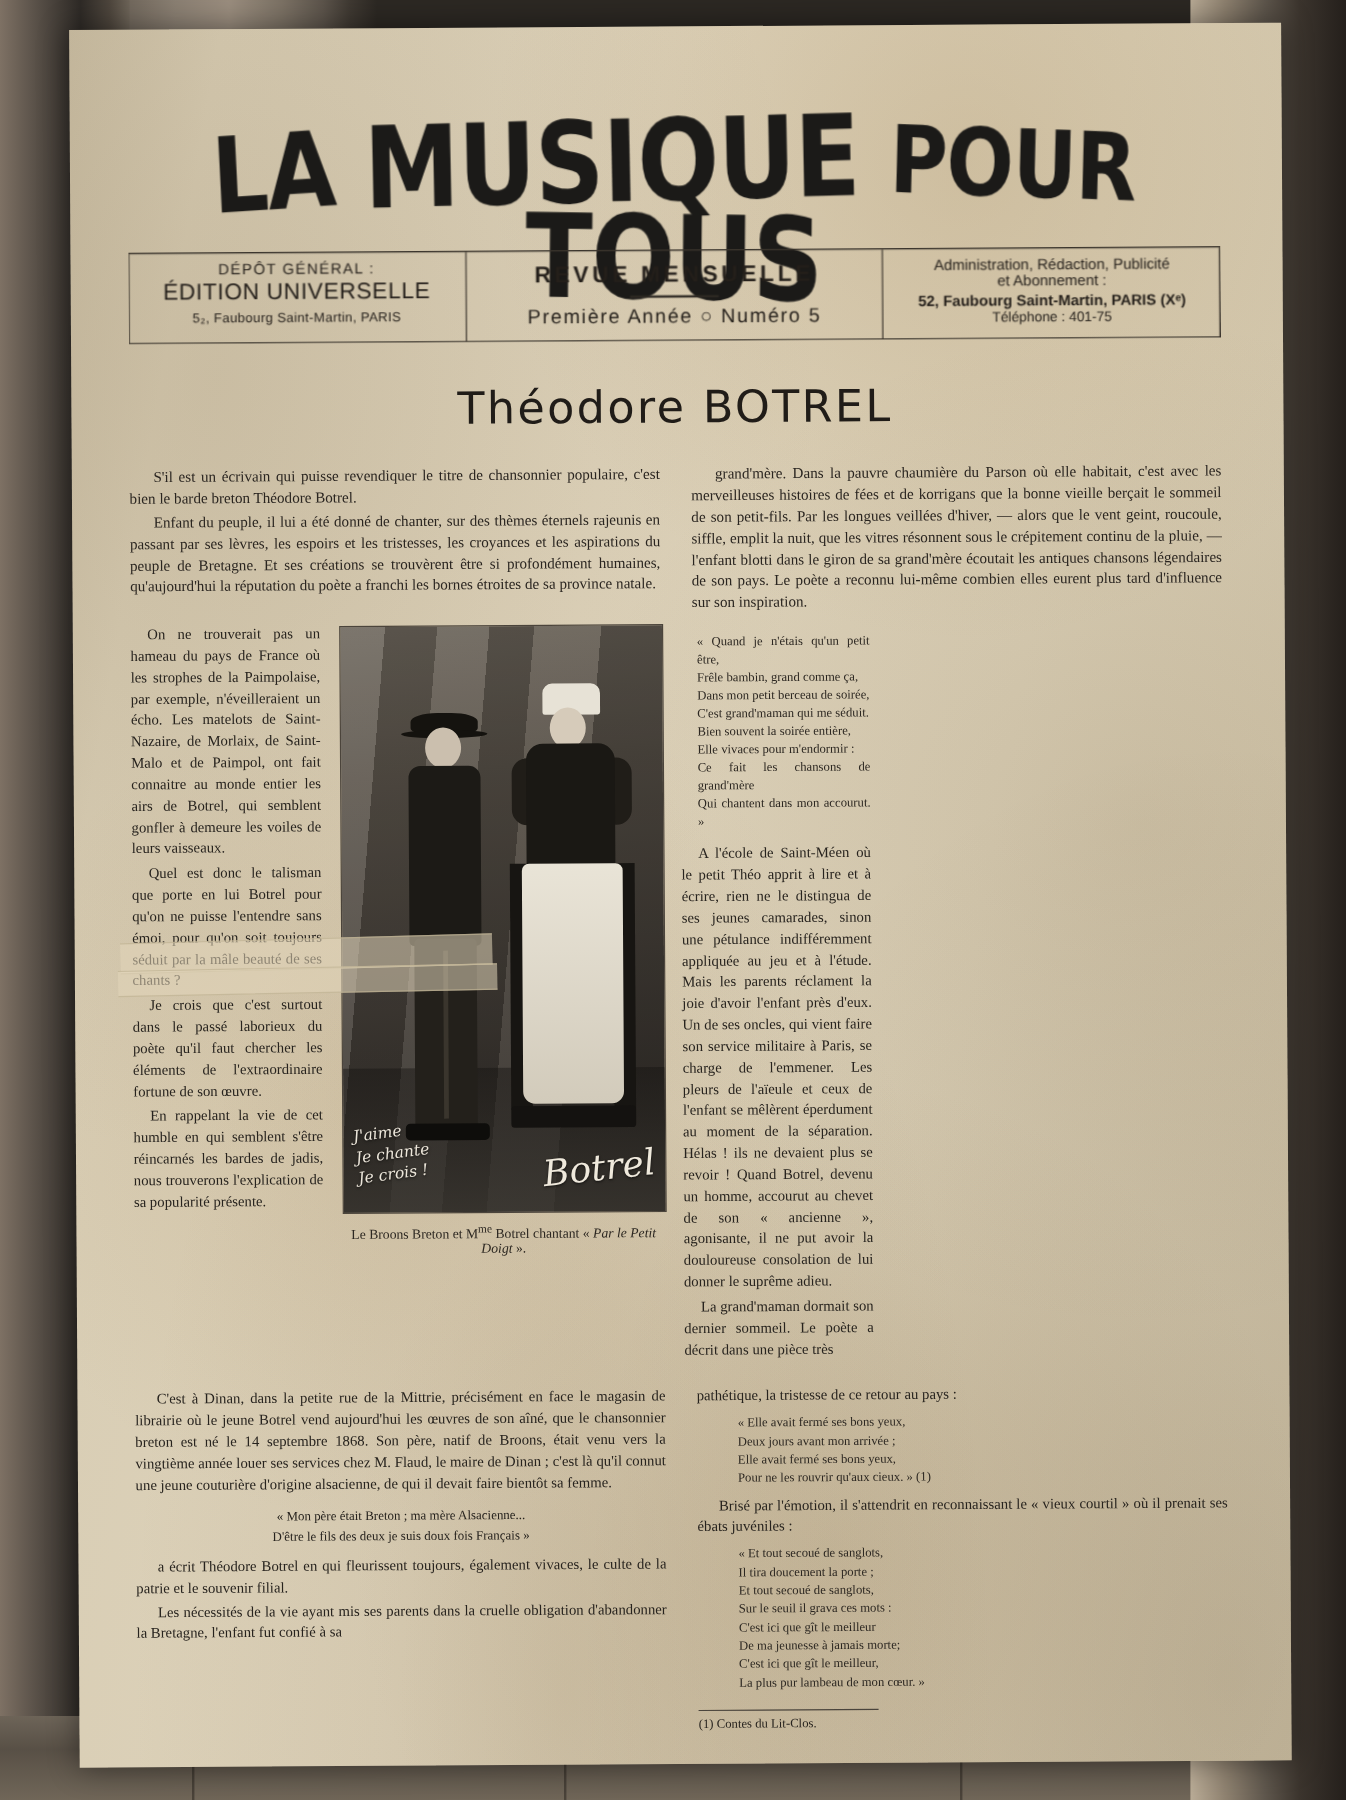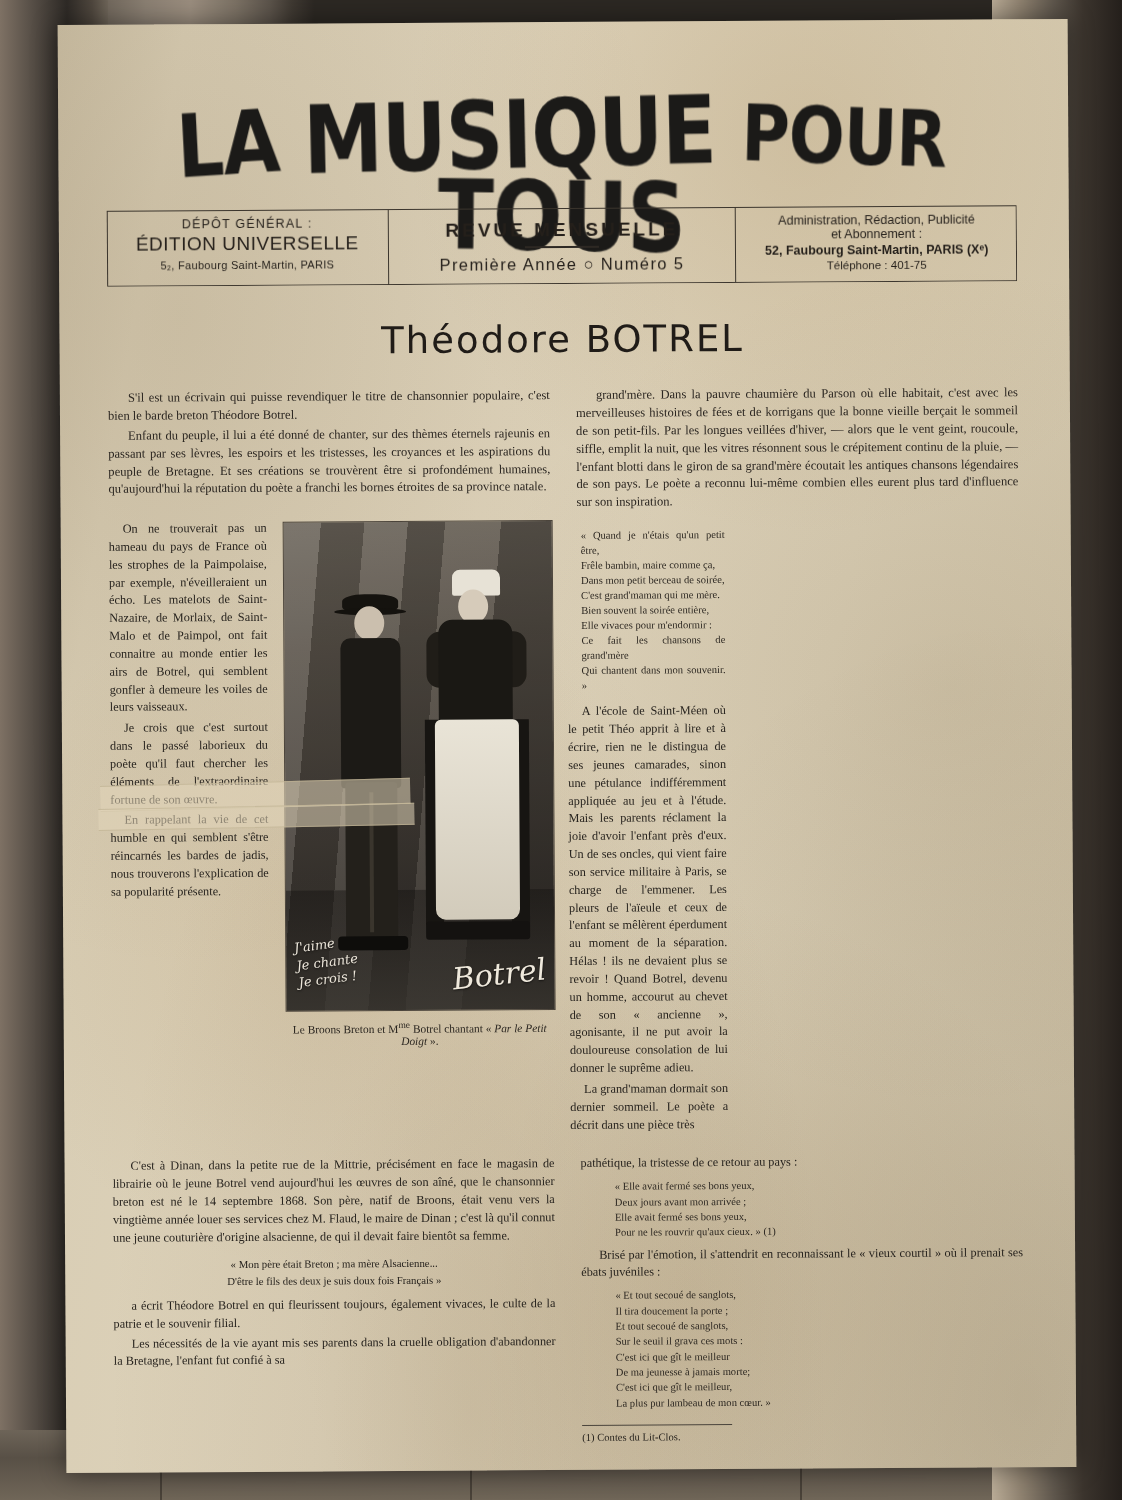--- a/index.html
+++ b/index.html
@@ -332,20 +332,21 @@
       </div>
       <div class="col">
         <p>grand'mère. Dans la pauvre chaumière du Parson où elle habitait, c'est avec les merveilleuses histoires de fées et de korrigans que la bonne vieille berçait le sommeil de son petit-fils. Par les longues veillées d'hiver, — alors que le vent geint, roucoule, siffle, emplit la nuit, que les vitres résonnent sous le crépitement continu de la pluie, — l'enfant blotti dans le giron de sa grand'mère écoutait les antiques chansons légendaires de son pays. Le poète a reconnu lui-même combien elles eurent plus tard d'influence sur son inspiration.</p>
       </div>
     </div>
 
     <div class="mid-block">
 
       <div class="narrow-col">
         <p><span>On ne trouverait pas un hameau du pays de France où les strophes de la Paimpolaise, par exemple, n'éveilleraient un écho. Les matelots de Saint-Nazaire, de Morlaix, de Saint-Malo et de Paimpol, ont fait connaitre au monde entier les airs de Botrel, qui semblent gonfler à demeure les voiles de leurs vaisseaux.</span></p>
+        <p>Quel est donc le talisman que porte en lui Botrel pour qu'on ne puisse l'entendre sans émoi, pour qu'on soit toujours séduit par la mâle beauté de ses chants ?</p>
         <p>Je crois que c'est surtout dans le passé laborieux du poète qu'il faut chercher les éléments de l'extraordinaire fortune de son œuvre.</p>
         <p>En rappelant la vie de cet humble en qui semblent s'être réincarnés les bardes de jadis, nous trouverons l'explication de sa popularité présente.</p>
       </div>
 
       <div class="photo-wrap">
         <div class="photo">
           <div class="bg"></div>
           <div class="floor"></div>
           <div class="man">
             <div class="hat"></div>
@@ -370,27 +371,27 @@
           <div class="sig">Botrel</div>
         </div>
         <div class="caption">
           <span>Le Broons Breton et M</span><sup>me</sup><span> Botrel chantant « </span><i>Par le Petit Doigt</i><span> ».</span>
         </div>
       </div>
 
       <div class="narrow-col">
         <div class="verse">
           <div>« Quand je n'étais qu'un petit être,</div>
-          <div>Frêle bambin, maire comme ça,</div>
+          <div>Frêle bambin, grand comme ça,</div>
           <div>Dans mon petit berceau de soirée,</div>
-          <div>C'est grand'maman qui me mère.</div>
+          <div>C'est grand'maman qui me séduit.</div>
           <div>Bien souvent la soirée entière,</div>
           <div>Elle vivaces pour m'endormir :</div>
           <div>Ce fait les chansons de grand'mère</div>
-          <div>Qui chantent dans mon souvenir. »</div>
+          <div>Qui chantent dans mon accourut. »</div>
         </div>
         <p>A l'école de Saint-Méen où le petit Théo apprit à lire et à écrire, rien ne le distingua de ses jeunes camarades, sinon une pétulance indifféremment appliquée au jeu et à l'étude. Mais les parents réclament la joie d'avoir l'enfant près d'eux. Un de ses oncles, qui vient faire son service militaire à Paris, se charge de l'emmener. Les pleurs de l'aïeule et ceux de l'enfant se mêlèrent éperdument au moment de la séparation. Hélas ! ils ne devaient plus se revoir ! Quand Botrel, devenu un homme, accourut au chevet de son « ancienne », agonisante, il ne put avoir la douloureuse consolation de lui donner le suprême adieu.</p>
         <p>La grand'maman dormait son dernier sommeil. Le poète a décrit dans une pièce très</p>
       </div>
     </div>
 
     <div class="bottom-cols">
       <div class="bl lower-left">
         <p>C'est à Dinan, dans la petite rue de la Mittrie, précisément en face le magasin de librairie où le jeune Botrel vend aujourd'hui les œuvres de son aîné, que le chansonnier breton est né le 14 septembre 1868. Son père, natif de Broons, était venu vers la vingtième année louer ses services chez M. Flaud, le maire de Dinan ; c'est là qu'il connut une jeune couturière d'origine alsacienne, de qui il devait faire bientôt sa femme.</p>
         <div class="indent-quote">

